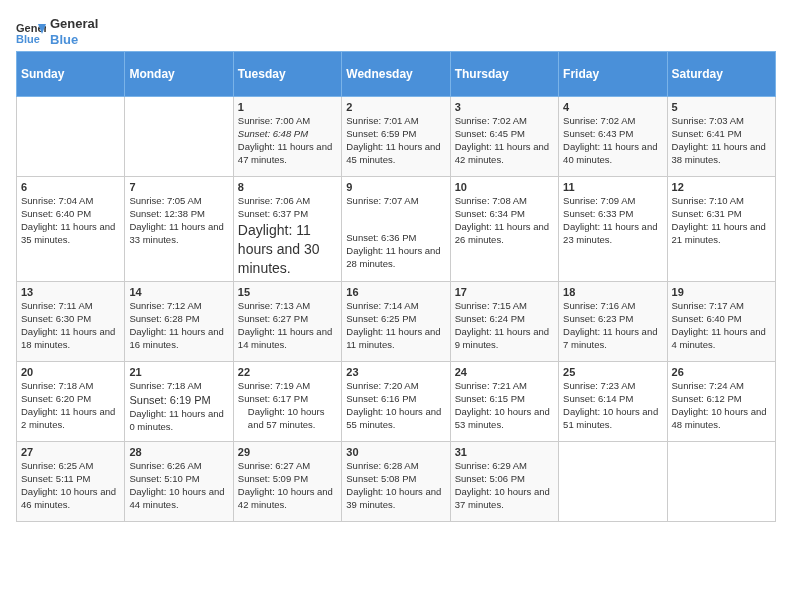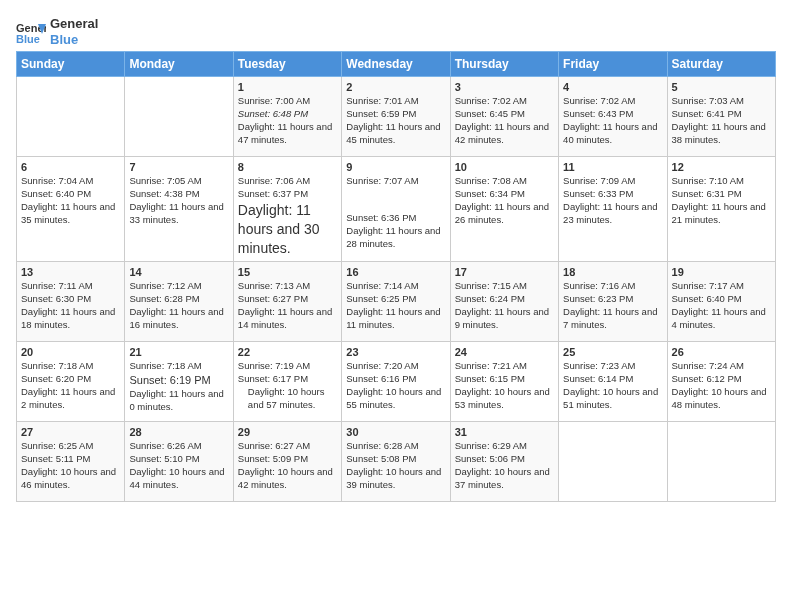--- a/index.html
+++ b/index.html
@@ -40,21 +40,21 @@
     table {
       width: 100%;
       border-collapse: collapse;
       table-layout: fixed;
     }
     thead tr th {
       background-color: #4a90d9;
       color: #fff;
       font-size: 12px;
       font-weight: bold;
-      padding: 5px 4px;
+      padding: 15px 4px;
       text-align: left;
       border: 1px solid #7ab3e8;
     }
     tbody tr td {
       border: 1px solid #ccc;
       vertical-align: top;
       padding: 4px 4px 4px 4px;
       font-size: 9.5px;
       color: #333;
       height: 80px;
@@ -144,21 +144,21 @@
       <tr>
         <td>
           <span class="day-number">6</span>
           <div style="font-size: 9.5px; line-height: 1.35;">Sunrise: 7:04 AM</div>
           <div style="font-size: 9.5px; line-height: 1.35;">Sunset: 6:40 PM</div>
           <div style="font-size: 9.5px; line-height: 1.35;">Daylight: 11 hours and 35 minutes.</div>
         </td>
         <td>
           <span class="day-number">7</span>
           <div style="font-size: 9.5px; line-height: 1.35;">Sunrise: 7:05 AM</div>
-          <div style="font-size: 9.5px; line-height: 1.35;">Sunset: 4:38 PM</div>
+          <div style="font-size: 9.5px; line-height: 1.35;">Sunset: 12:38 PM</div>
           <div style="font-size: 9.5px; line-height: 1.35;">Daylight: 11 hours and 33 minutes.</div>
         </td>
         <td>
           <span class="day-number">8</span>
           <div style="font-size: 9.5px; line-height: 1.35;">Sunrise: 7:06 AM</div>
           <div style="font-size: 9.5px; line-height: 1.35;">Sunset: 6:37 PM</div>
           <div style="font-size: 14px; line-height: 1.35;">Daylight: 11 hours and 30 minutes.</div>
         </td>
         <td>
           <span class="day-number">9</span>

